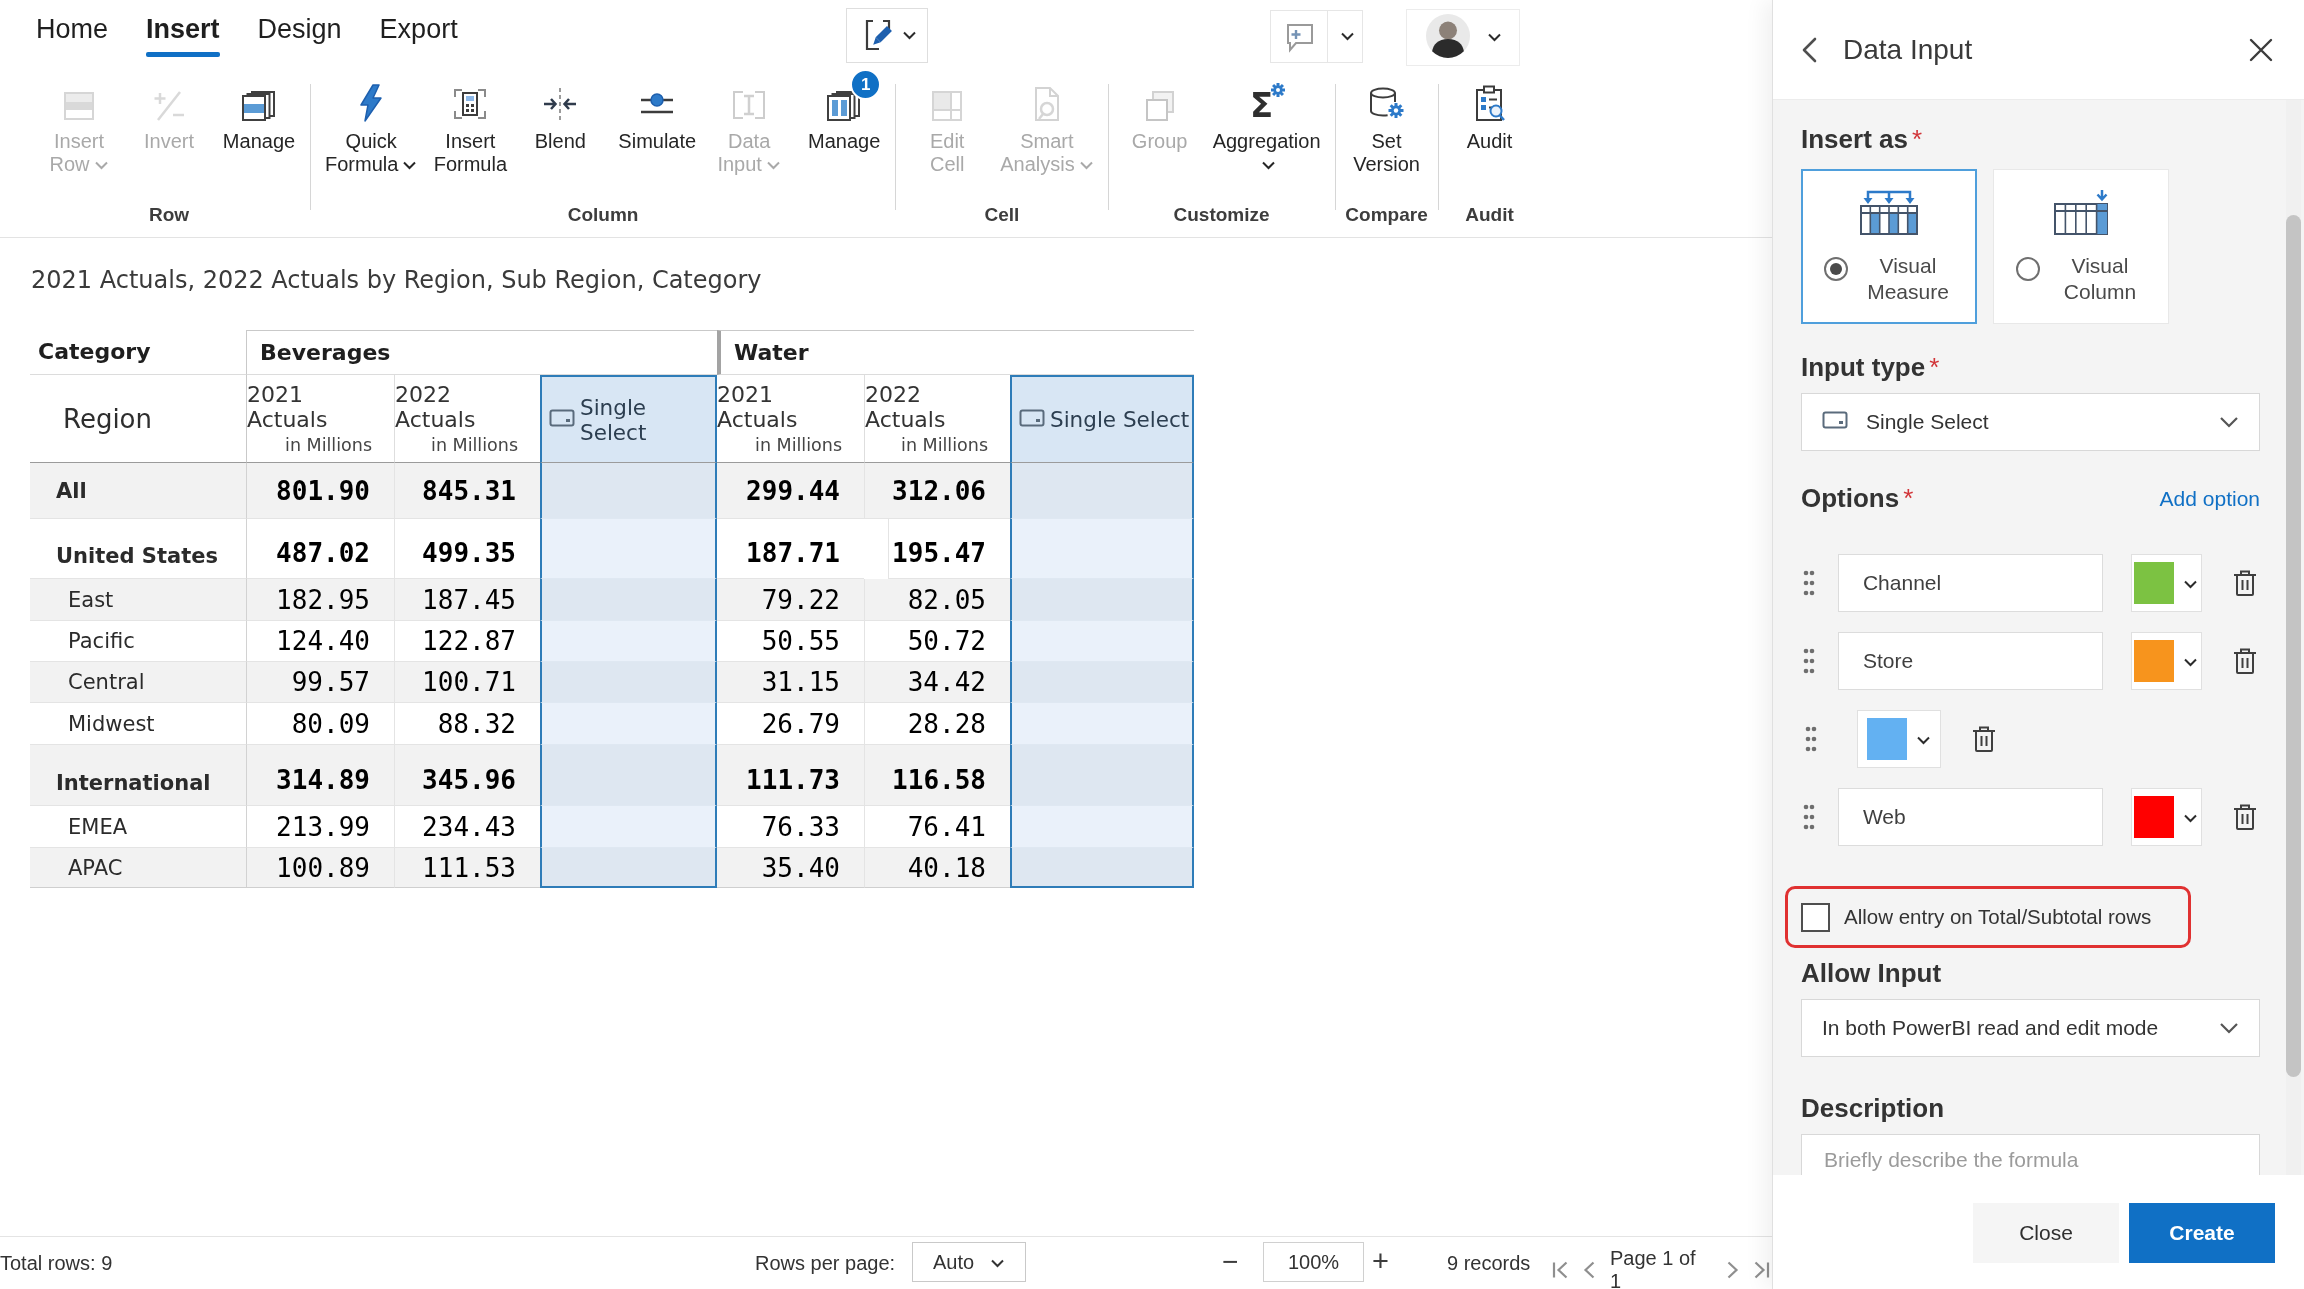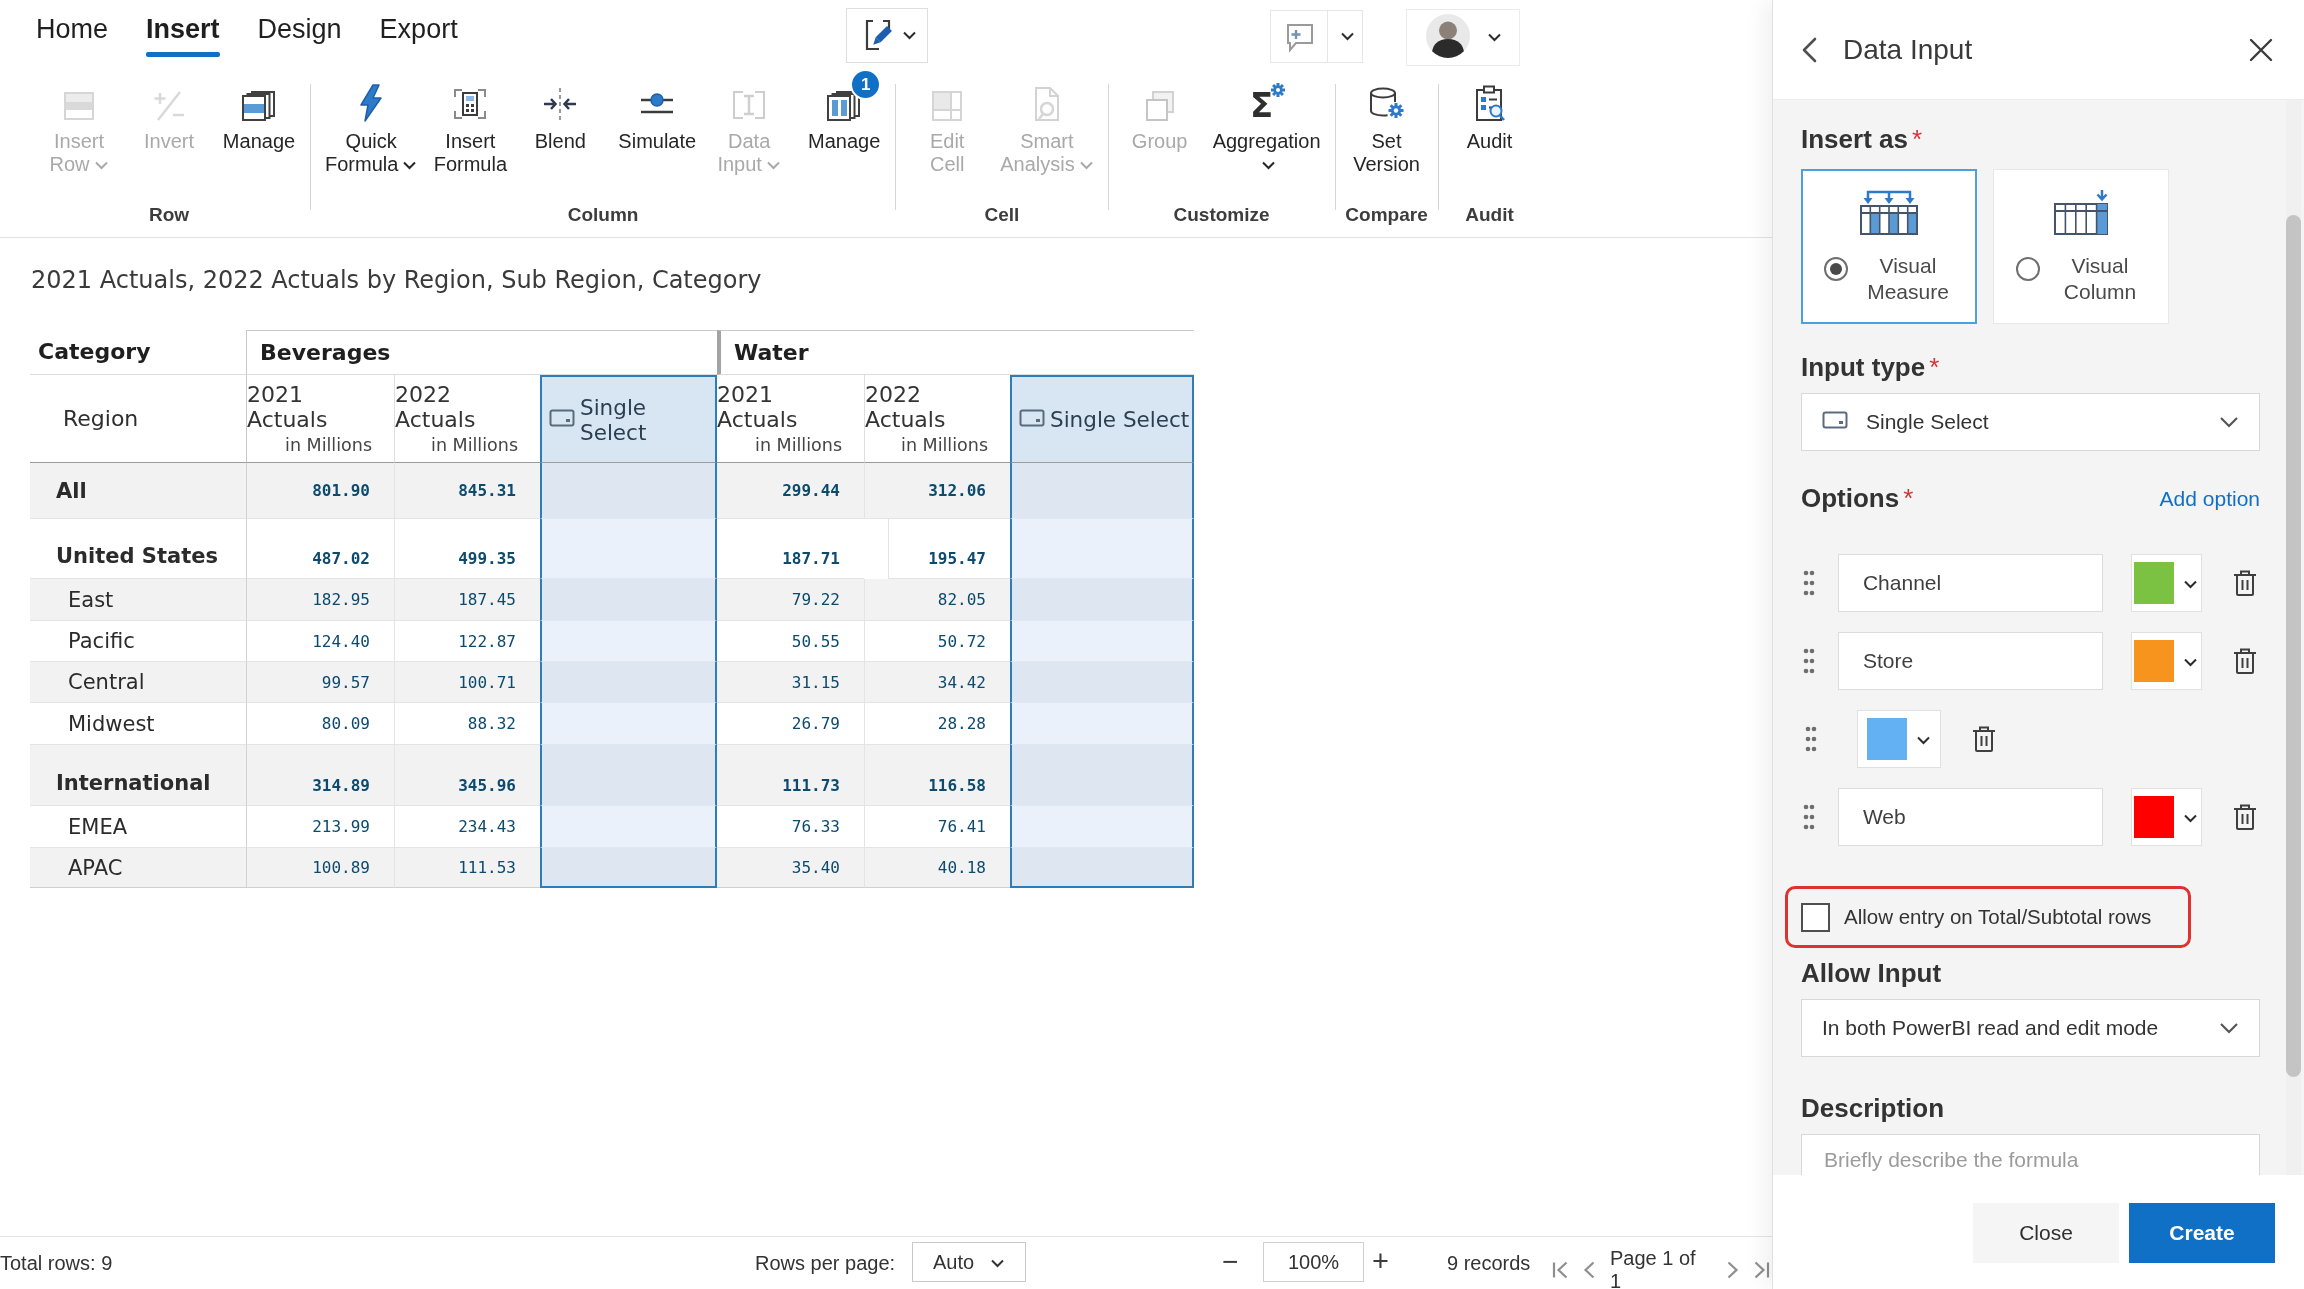--- a/index.html
+++ b/index.html
@@ -42,34 +42,34 @@
          grid-template-columns:217px 147px 146px 177px 147px 146px 184px;
          grid-template-rows:45px 88px 56px 60px 42px 41px 41px 42px 61px 42px 40px;
          font-family:"DejaVu Sans",sans-serif;}
   .pc{box-sizing:border-box;position:relative;}
   .corner{grid-area:1/1/2/2;font-weight:bold;font-size:22px;color:#1f1f1f;padding:9px 0 0 8px;
           border-right:1px solid #c9c9c9;border-bottom:1px solid #dcdcdc;}
   .ghead{font-weight:bold;font-size:22px;color:#1f1f1f;padding:9px 0 0 13px;
          border-top:1px solid #c9c9c9;border-bottom:1px solid #dcdcdc;}
   .ghead-bev{grid-area:1/2/2/5;}
   .ghead-water{grid-area:1/5/2/8;border-left:4px solid #a3a3a3;}
-  .rowdim{grid-area:2/1/3/2;display:flex;align-items:center;padding-left:33px;font-size:22px;color:#2e2e2e;
+  .rowdim{grid-area:2/1/3/2;display:flex;align-items:center;padding-left:33px;font-size:26px;color:#2e2e2e;
           border-right:1px solid #c9c9c9;border-bottom:1px solid #9b9b9b;}
   .mhead{display:flex;flex-direction:column;justify-content:center;align-items:flex-end;padding-right:22px;
          font-size:22px;color:#333;border-bottom:1px solid #9b9b9b;}
   .mhead .sub{font-size:17.5px;color:#454545;margin-top:3px;}
   .mh-b1{grid-area:2/2;} .mh-b2{grid-area:2/3;border-left:1px solid #dedede;}
   .mh-w1{grid-area:2/5;} .mh-w2{grid-area:2/6;border-left:1px solid #dedede;}
   .shead{display:flex;align-items:center;gap:5px;padding-left:7px;font-size:21.5px;color:#2c3e50;
          background:var(--selHead);border:2px solid var(--selBorder);border-bottom:1px solid #9b9b9b;}
   .sh-b{grid-area:2/4;} .sh-w{grid-area:2/7;}
   .blabel{display:flex;align-items:center;font-size:21px;color:#2b2b2b;padding-left:38px;
           border-right:1px solid #d2d2d2;border-bottom:1px solid #e4e4e4;}
   .bnum{display:flex;align-items:center;justify-content:flex-end;padding-right:24px;
-        font-family:"DejaVu Sans Mono",monospace;font-size:16px;color:#0c4a6e;border-bottom:1px solid #e4e4e4;}
+        font-family:"DejaVu Sans Mono",monospace;font-size:26px;color:#000000;border-bottom:1px solid #e4e4e4;}
   .bsel{border-left:2px solid var(--selBorder);border-right:2px solid var(--selBorder);border-bottom:1px solid #dfe8f2;}
   .g-bg{background:#F2F2F2;}
   .sel-g{background:var(--selG);} .sel-w{background:var(--selW);}
   .bold{font-weight:bold;}
   .bold.blabel{padding-left:26px;}
   .vbottom{align-items:flex-end;padding-bottom:10px;}
   .lastrow{border-bottom:1px solid #cfcfcf;}
   .lastrow.bsel{border-bottom:2px solid var(--selBorder);}
   .m2col{border-left:1px solid #e4e4e4;}
 

